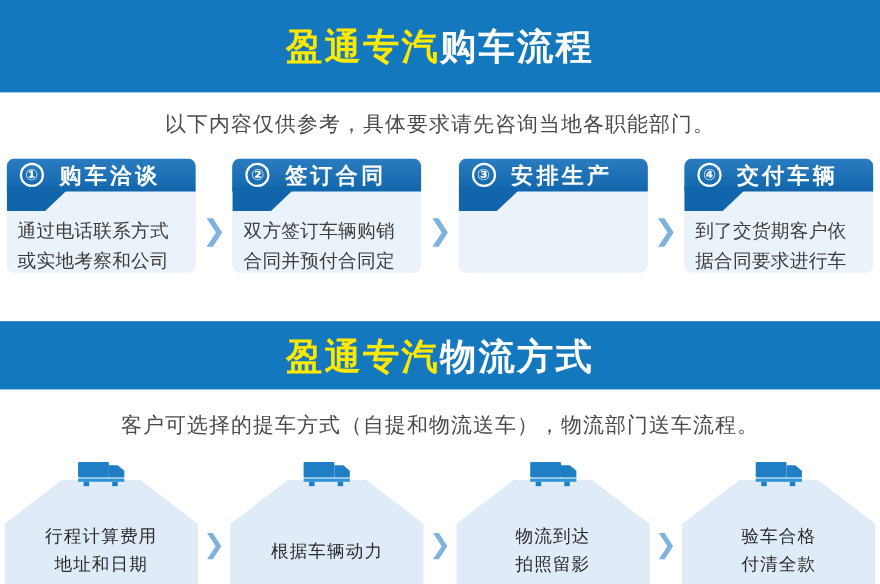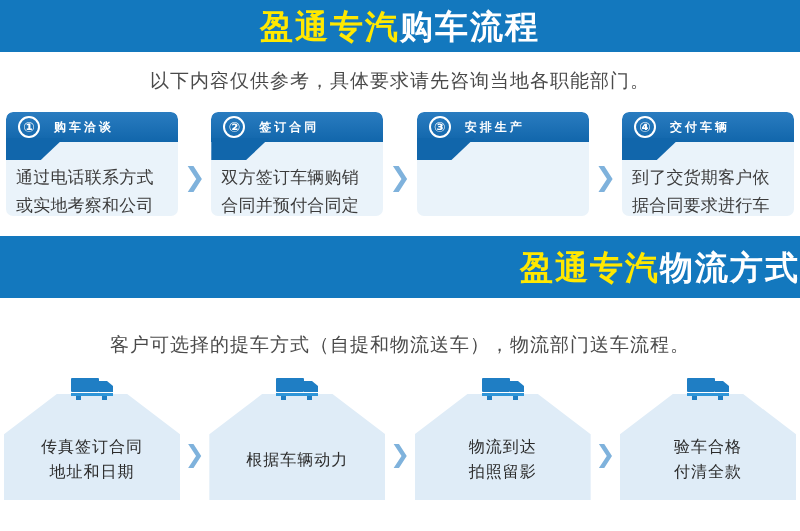--- a/index.html
+++ b/index.html
@@ -13,41 +13,41 @@
 
   
   .banner {
     width:800px;
     background:#1378be;
     display:flex;
     align-items:center;
     justify-content:center;
     letter-spacing:2px;
   }
-  #banner-one { height:52px; }
+  #banner-one { height:84px; }
   #banner-two { height:62px; }
   .banner-text {
     font-size:33px;
     font-weight:bold;
     line-height:1;
     white-space:nowrap;
   }
   .banner-accent { color:#ffe800; }
   .banner-plain  { color:#ffffff; }
 
   
   .subtitle {
     text-align:center;
     color:#4a4a4a;
     font-size:19px;
     letter-spacing:1px;
     white-space:nowrap;
   }
   #subtitle-one { margin-top:16px; }
-  #subtitle-two { margin-top:34px; }
+  #subtitle-two { margin-top:20px; }
 
   
   .steps-row {
     margin-top:18px;
     padding:0 6px;
     display:flex;
     align-items:flex-start;
     justify-content:space-between;
     height:108px;
   }
@@ -92,21 +92,21 @@
     display:flex;
     align-items:center;
     justify-content:center;
     line-height:1;
   }
   .step-title {
     position:relative;
     z-index:3;
     margin-left:14px;
     color:#ffffff;
-    font-size:12px;
+    font-size:20px;
     font-weight:bold;
     letter-spacing:3px;
     white-space:nowrap;
   }
   .step-body {
     position:relative;
     z-index:2;
     padding:22px 10px 0 10px;
     color:#3c3c3c;
     font-size:17px;
@@ -224,40 +224,40 @@
   <div class="step-card">
     <div class="step-head">
       <div class="step-badge">④</div>
       <div class="step-title">交付车辆</div>
     </div>
     <div class="step-body">到了交货期客户依据合同要求进行车辆交付验收，支付余款，交付客户上户发票，车辆合格证等</div>
   </div>
 
 </div>
 
-<div class="banner" id="banner-two" style="margin-top:16px;justify-content:flex-end;">
+<div class="banner" id="banner-two" style="margin-top:40px;">
   <span class="banner-text">
     <span class="banner-accent">盈通专汽</span><span class="banner-plain">物流方式</span>
   </span>
 </div>
 
 <div class="subtitle" id="subtitle-two">客户可选择的提车方式（自提和物流送车），物流部门送车流程。</div>
 
 <div class="logi-row">
 
   <div class="logi-item">
     <svg class="truck" viewBox="0 0 46 26">
       <rect x="2" y="2" width="28" height="14" rx="1" fill="#1f7ec4"></rect>
       <path d="M30 5 h8 l6 5 v6 h-14 z" fill="#1f7ec4"></path>
       <rect x="2" y="17" width="42" height="3" fill="#2f95d8"></rect>
       <rect x="7" y="20" width="5" height="4" fill="#1f7ec4"></rect>
       <rect x="33" y="20" width="5" height="4" fill="#1f7ec4"></rect>
     </svg>
     <div class="logi-shape">
-      <div class="logi-line">传真签订合同</div>
+      <div class="logi-line">行程计算费用</div>
       <div class="logi-line">地址和日期</div>
     </div>
   </div>
 
   <div class="logi-chev">❯</div>
 
   <div class="logi-item">
     <svg class="truck" viewBox="0 0 46 26">
       <rect x="2" y="2" width="28" height="14" rx="1" fill="#1f7ec4"></rect>
       <path d="M30 5 h8 l6 5 v6 h-14 z" fill="#1f7ec4"></path>

